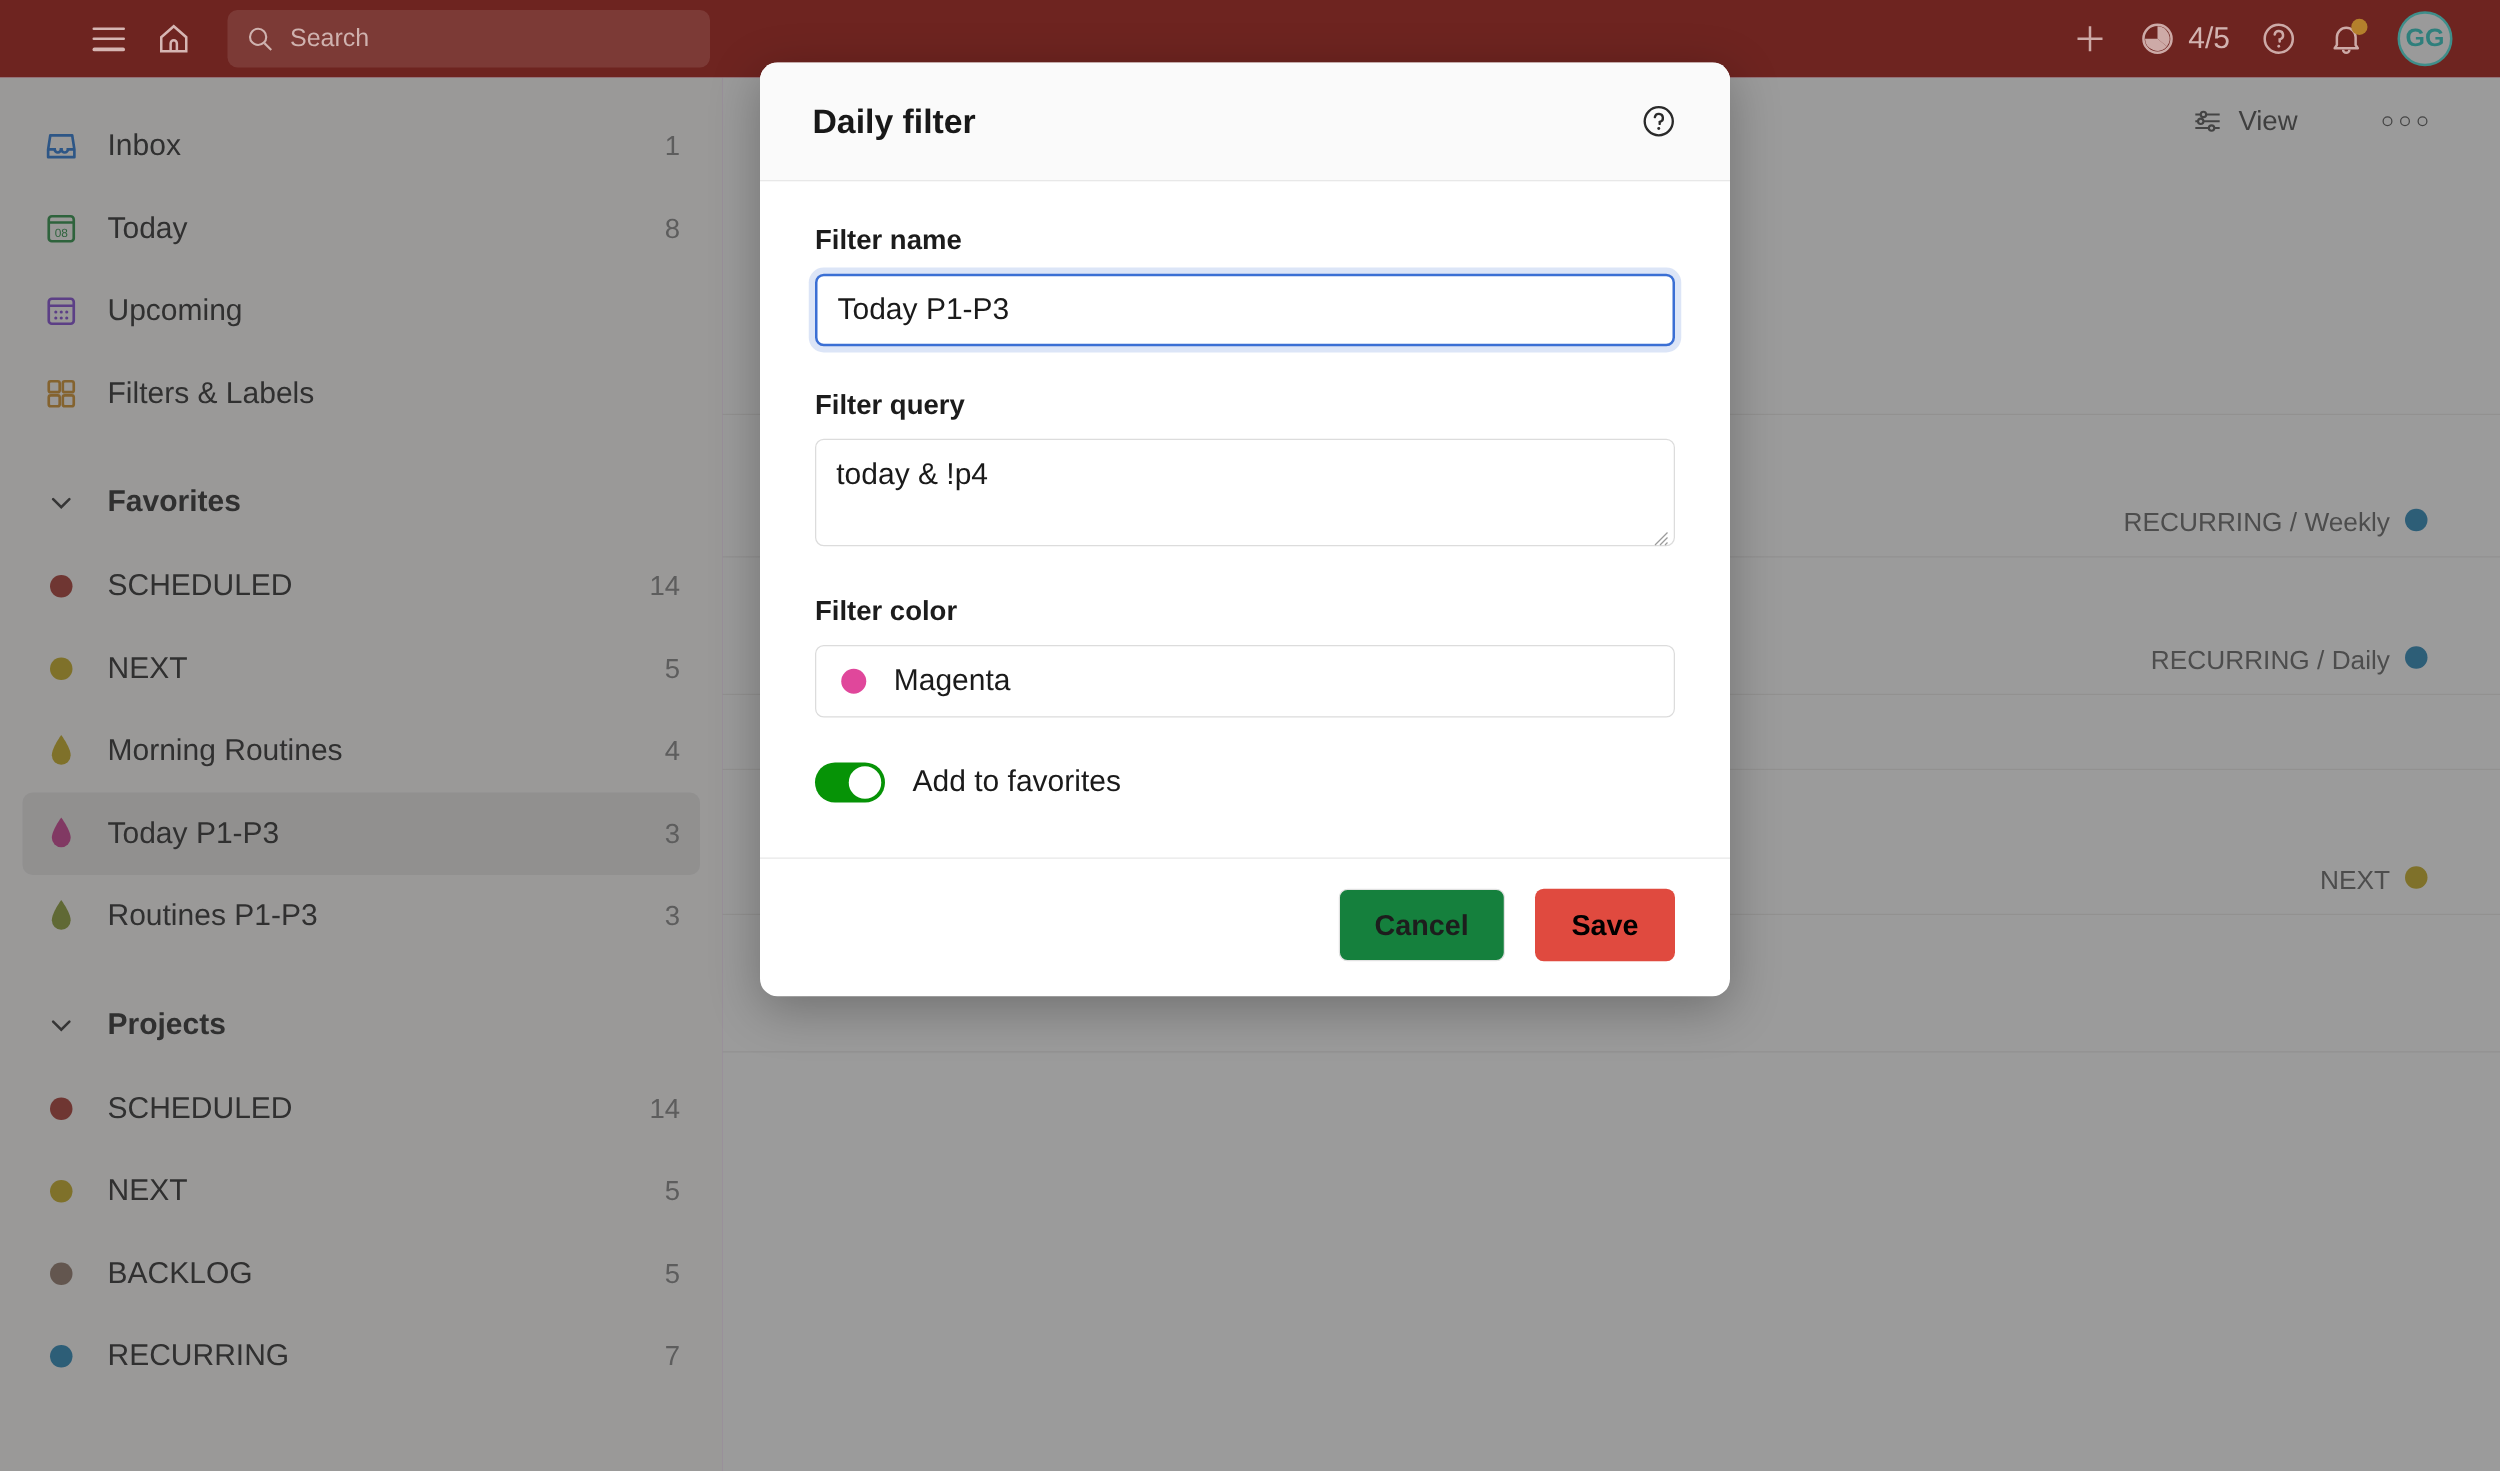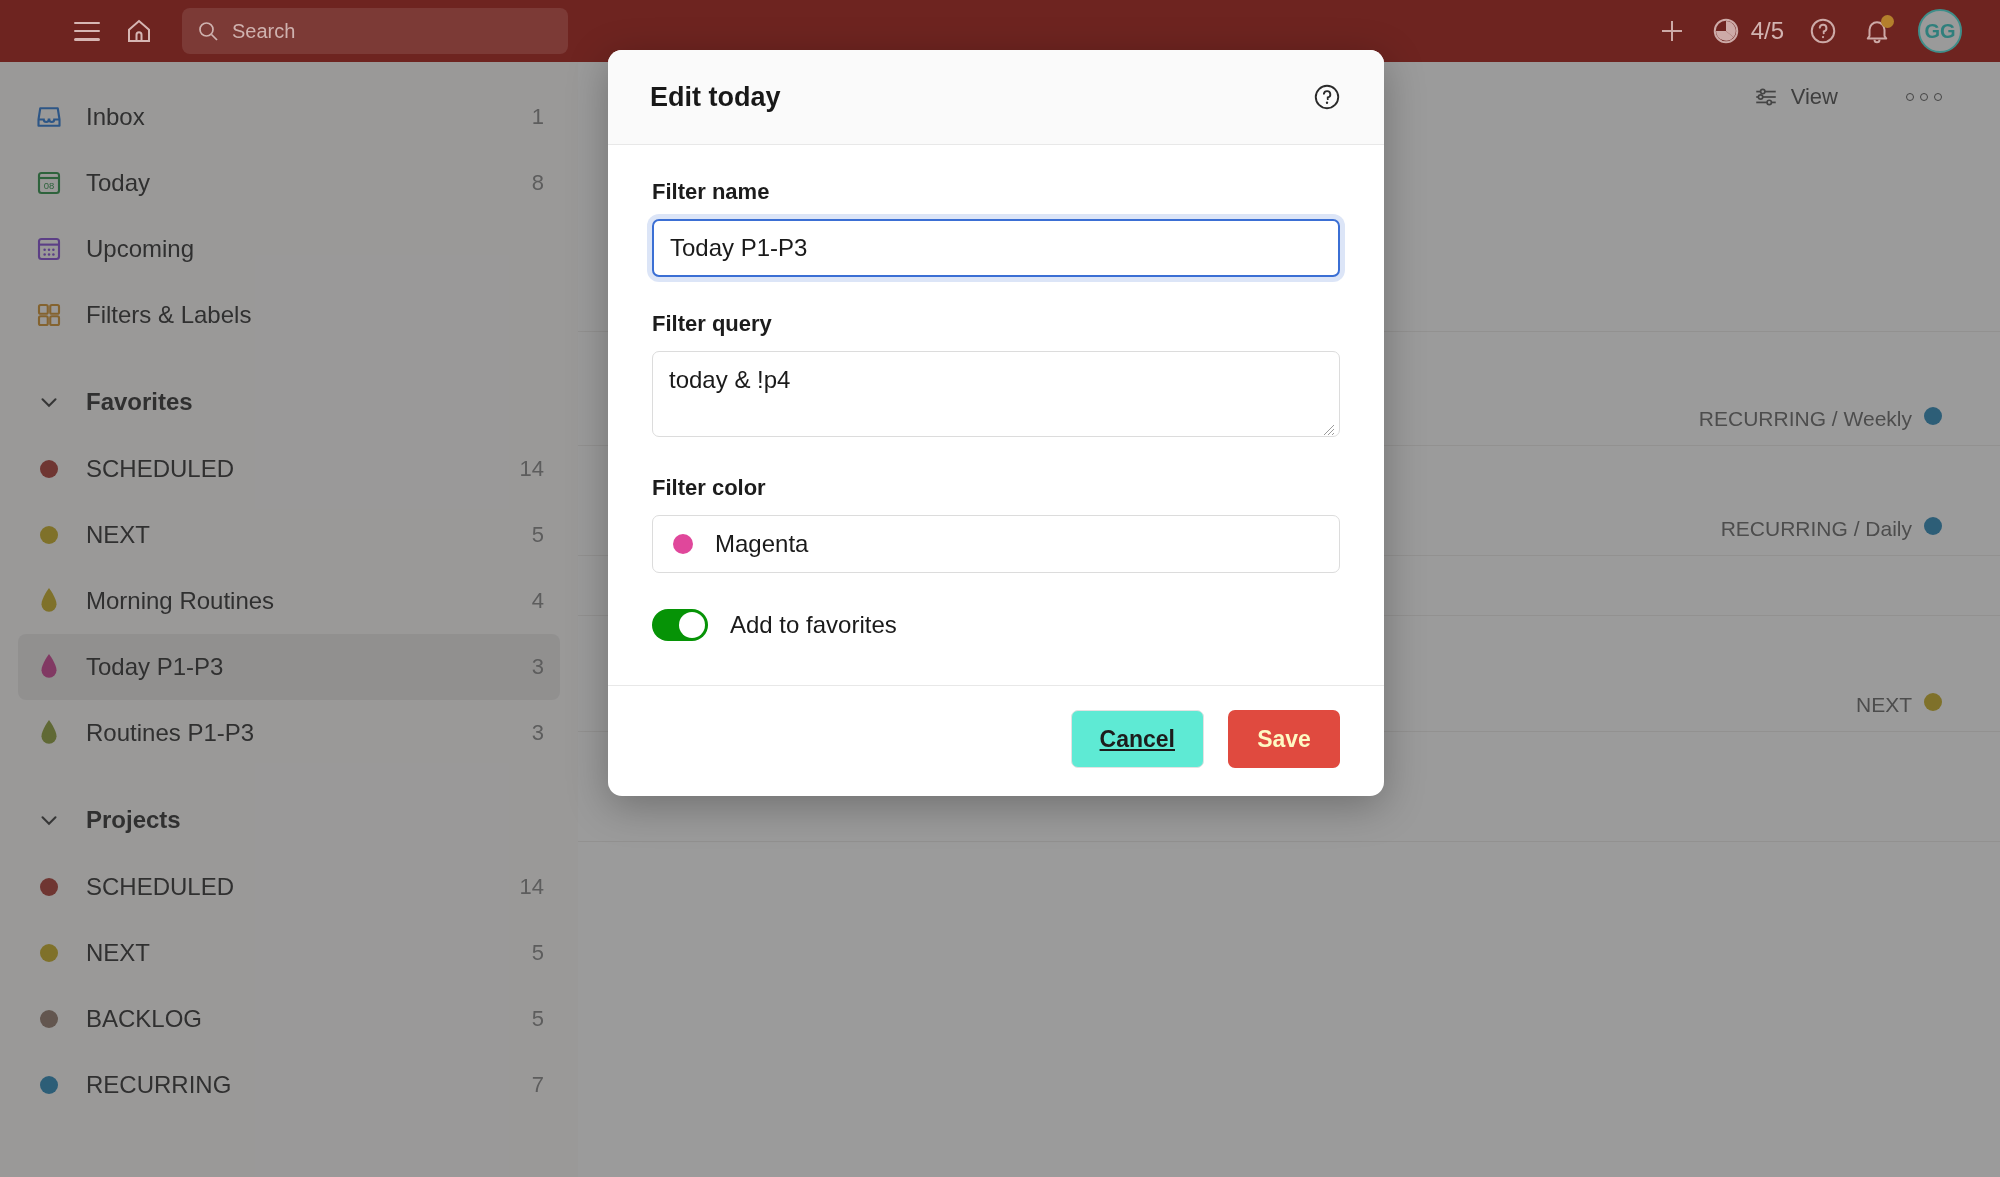--- a/index.html
+++ b/index.html
@@ -204,22 +204,22 @@
     padding: 24px 44px 28px 44px;
     display: flex; justify-content: flex-end; gap: 24px;
   }
   .btn {
     height: 58px; border-radius: 7px;
     font-family: "Liberation Sans", sans-serif;
     font-size: 23px; font-weight: bold;
     cursor: pointer; border: none;
     padding: 0 28px;
   }
-  .btn-cancel { background: #5eead4; color: #1d1d1d; border: 1px solid #e2e2e2; text-decoration: underline; }
-  .btn-save { background: #e04a3f; color: #fef9c3; min-width: 112px; }
+  .btn-cancel { background: #15803d; color: #1d1d1d; border: 1px solid #e2e2e2; }
+  .btn-save { background: #e04a3f; color: #000000; min-width: 112px; }
 </style>
 </head>
 <body>
 
 <div id="app">
 
   <div class="topbar">
     <div class="tb-left">
 
       <div class="tb-icon-btn">
@@ -475,21 +475,21 @@
           <div class="task-row" style="height: 110px;"></div>
         </div>
     </div>
   </div>
 
   <div class="dimmer"></div>
 
   <div class="modal">
 
     <div class="modal-head">
-      <span class="modal-title">Edit today</span>
+      <span class="modal-title">Daily filter</span>
       <span class="help-btn">
         <svg width="30" height="30" viewBox="0 0 24 24" fill="none" stroke="#2a2a2a" stroke-width="1.5">
           <circle cx="12" cy="12" r="9"></circle>
           <path d="M9.5 9.4a2.6 2.6 0 1 1 3.1 3v1.3" stroke-linecap="round"></path>
           <circle cx="12" cy="16.6" r="0.95" fill="#2a2a2a" stroke="none"></circle>
         </svg>
       </span>
     </div>
 
     <div class="modal-body">

